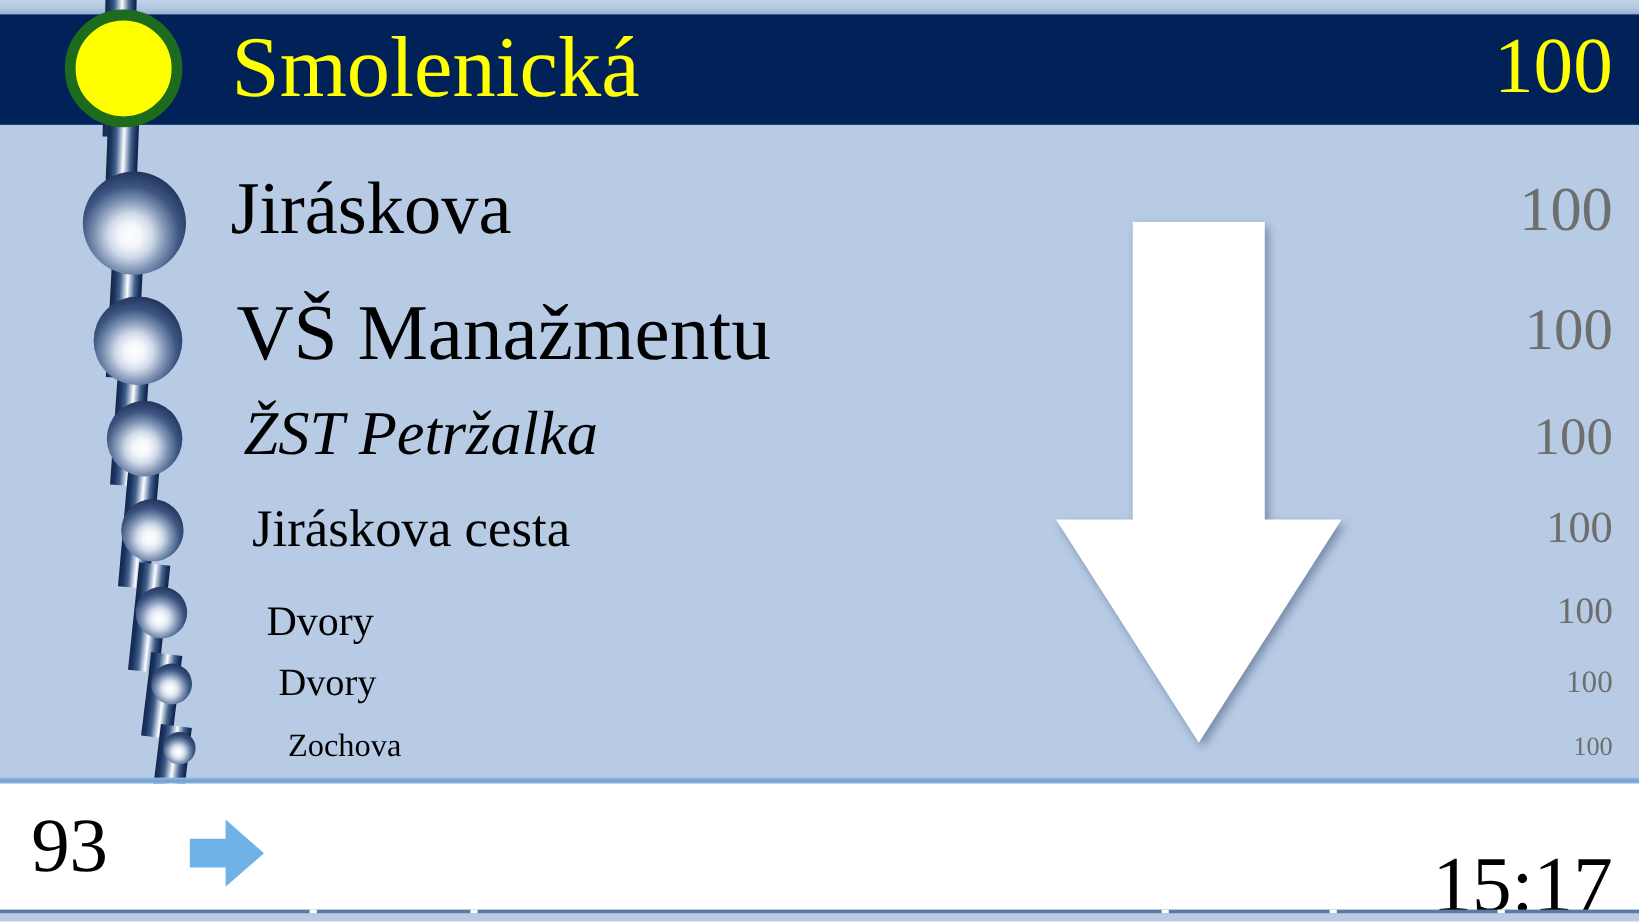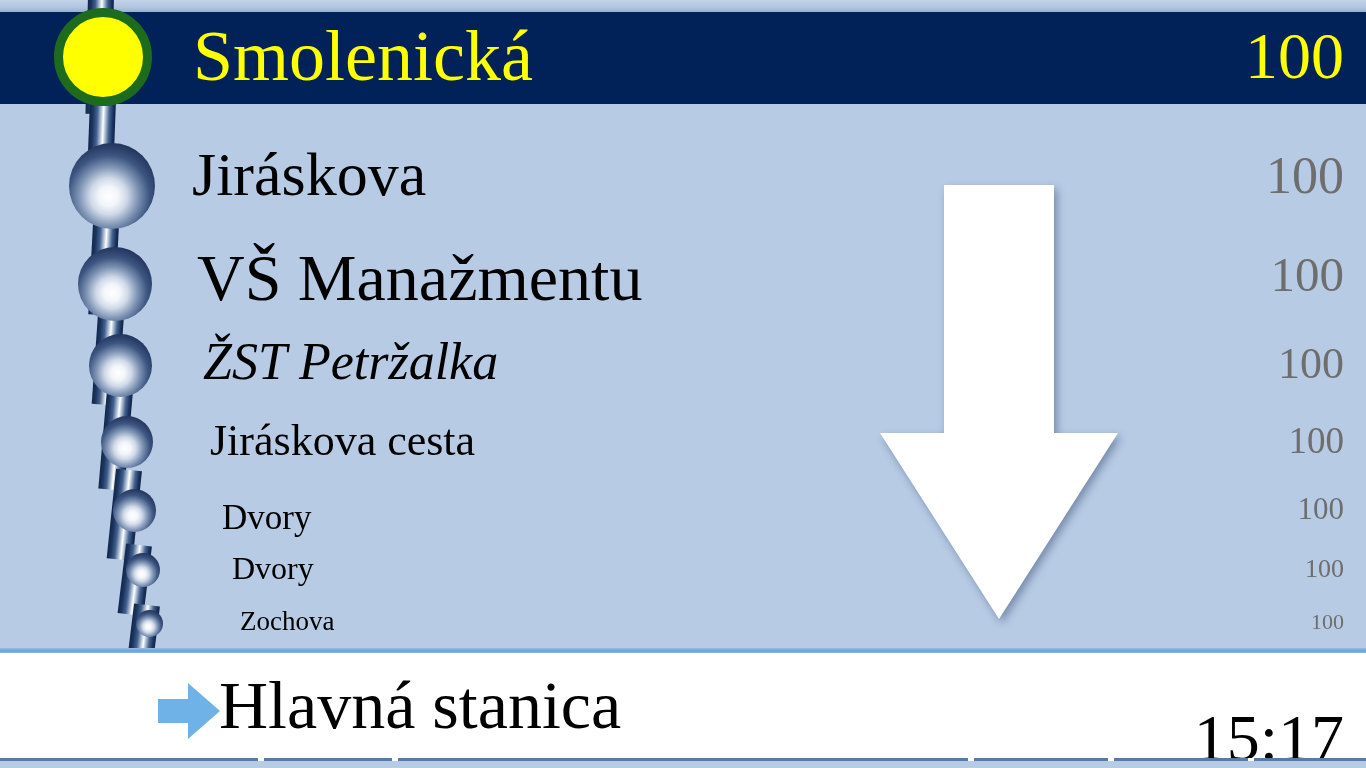--- a/index.html
+++ b/index.html
@@ -231,28 +231,28 @@
 
   <div class="big-arrow">
     <svg width="238" height="434" viewBox="0 0 238 434" xmlns="http://www.w3.org/2000/svg">
       <polygon points="64,0 174,0 174,248 238,248 119,434 0,248 64,248" fill="#ffffff"></polygon>
     </svg>
   </div>
 
   <div class="bottom-rule"></div>
   <div class="bottom-bar"></div>
 
+  <div class="line-number">93</div>
 
   <div class="dest-arrow">
     <svg width="62" height="56" viewBox="0 0 62 56" xmlns="http://www.w3.org/2000/svg">
       <polygon points="0,16 30,16 30,0 62,28 30,56 30,40 0,40" fill="#6fb2e8"></polygon>
     </svg>
   </div>
 
-  <div class="destination">Hlavná stanica</div>
   <div class="clock">15:17</div>
 
   <div class="bottom-line"></div>
   <div class="bottom-line-gap" style="left:258px; width:6px;"></div>
   <div class="bottom-line-gap" style="left:392px; width:6px;"></div>
   <div class="bottom-line-gap" style="left:968px; width:6px;"></div>
   <div class="bottom-line-gap" style="left:1108px; width:6px;"></div>
   <div class="bottom-line-gap" style="left:1248px; width:6px;"></div>
 
 </div>

